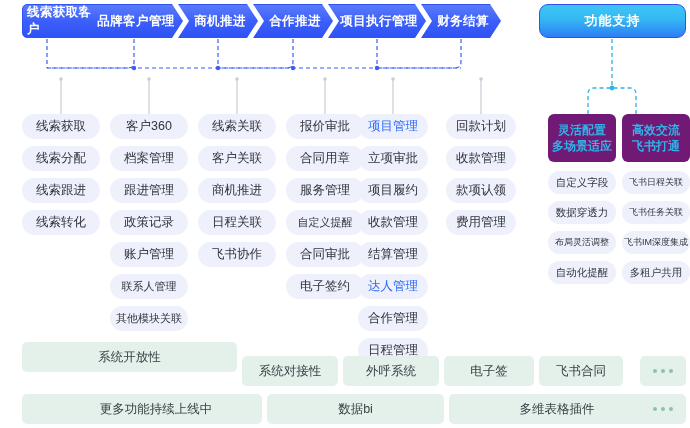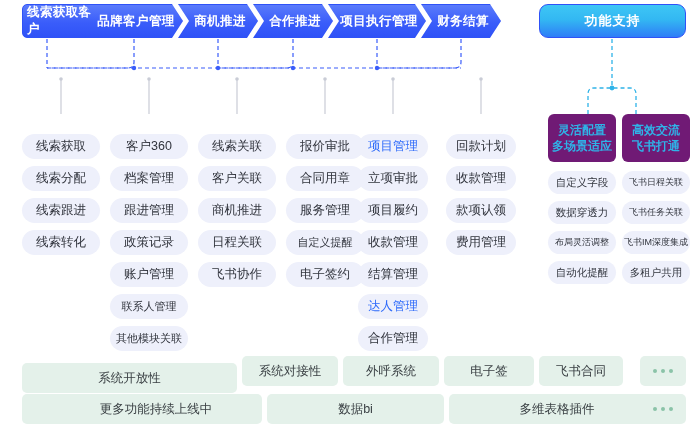--- a/index.html
+++ b/index.html
@@ -36,21 +36,21 @@
     border:1.5px solid #2f52f7;border-radius:9px;
     color:#fff;font-size:13px;font-weight:700;letter-spacing:1px;
     display:flex;align-items:center;justify-content:center;
     box-sizing:border-box;
   }
 
   
   #wires{position:absolute;left:0;top:0;width:690px;height:428px;pointer-events:none;}
 
   
-  .col{position:absolute;top:114px;margin-top:20px;}
+  .col{position:absolute;top:114px;}
   .pill{
     height:25px;margin-bottom:7px;
     background:#eef0fb;
     border-radius:13px;
     color:#31343d;font-size:12.5px;
     display:flex;align-items:center;justify-content:center;
     box-sizing:border-box;white-space:nowrap;
   }
   .pill.accent{color:#2f6bfa;}
   .pill.sm{font-size:11px;}
@@ -173,20 +173,21 @@
         <div class="pill">客户关联</div>
         <div class="pill">商机推进</div>
         <div class="pill">日程关联</div>
         <div class="pill">飞书协作</div>
       </div>
       <div class="col" style="left: 286px; width: 78px;">
         <div class="pill">报价审批</div>
         <div class="pill">合同用章</div>
         <div class="pill">服务管理</div>
         <div class="pill sm">自定义提醒</div>
+        <div class="pill">合同审批</div>
         <div class="pill">电子签约</div>
       </div>
       <div class="col" style="left: 358px; width: 70px;">
         <div class="pill accent">项目管理</div>
         <div class="pill">立项审批</div>
         <div class="pill">项目履约</div>
         <div class="pill">收款管理</div>
         <div class="pill">结算管理</div>
         <div class="pill accent">达人管理</div>
         <div class="pill">合作管理</div>
@@ -217,21 +218,21 @@
           <span>飞书打通</span>
         </div>
         <div class="spill tiny">飞书日程关联</div>
         <div class="spill tiny">飞书任务关联</div>
         <div class="spill tiny">飞书IM深度集成</div>
         <div class="spill">多租户共用</div>
       </div>
     </div>
 
   <div id="bottom">
-      <div class="gbar" style="left: 22px; top: 363px; width: 215px;">系统开放性</div>
+      <div class="gbar" style="left: 22px; top: 342px; width: 215px;">系统开放性</div>
       <div class="gbar" style="left: 242px; top: 356px; width: 96px;">系统对接性</div>
       <div class="gbar" style="left: 343px; top: 356px; width: 96px; font-family: Liberation Mono, monospace;">外呼系统</div>
       <div class="gbar" style="left: 444px; top: 356px; width: 90px;">电子签</div>
       <div class="gbar" style="left: 539px; top: 356px; width: 84px;">飞书合同</div>
       <div class="gbar" style="left: 640px; top: 356px; width: 46px;">
         <span class="dots">
           <i></i>
           <i></i>
           <i></i>
         </span>

